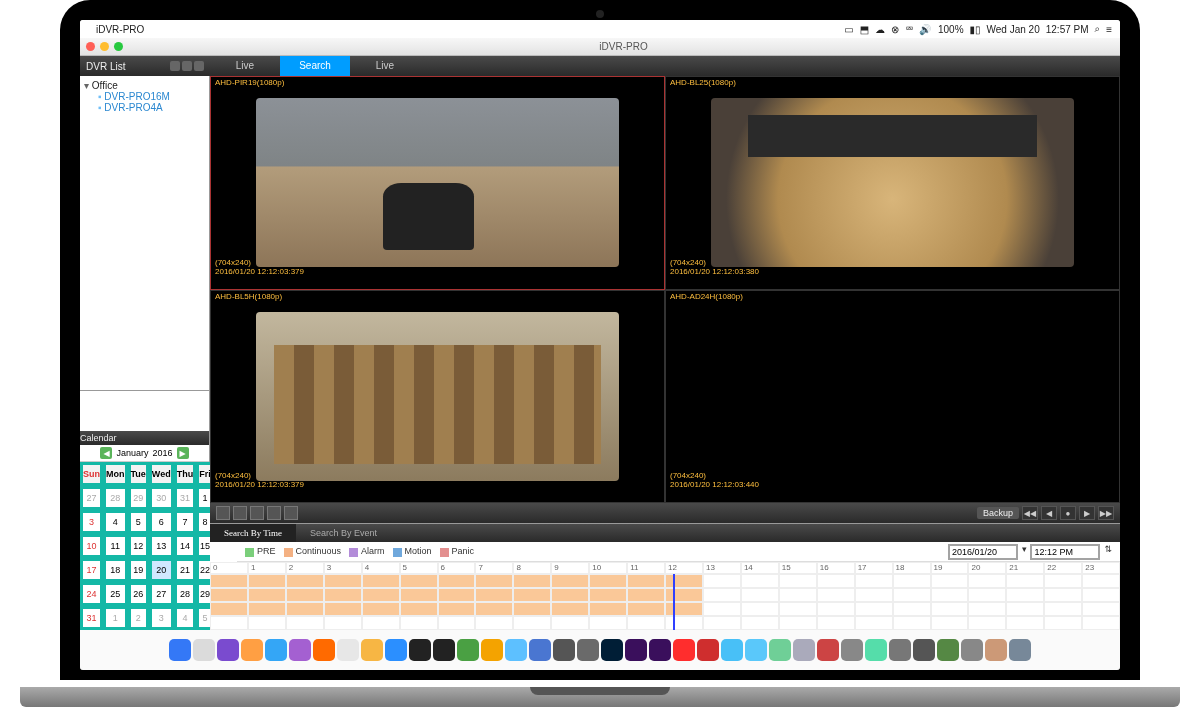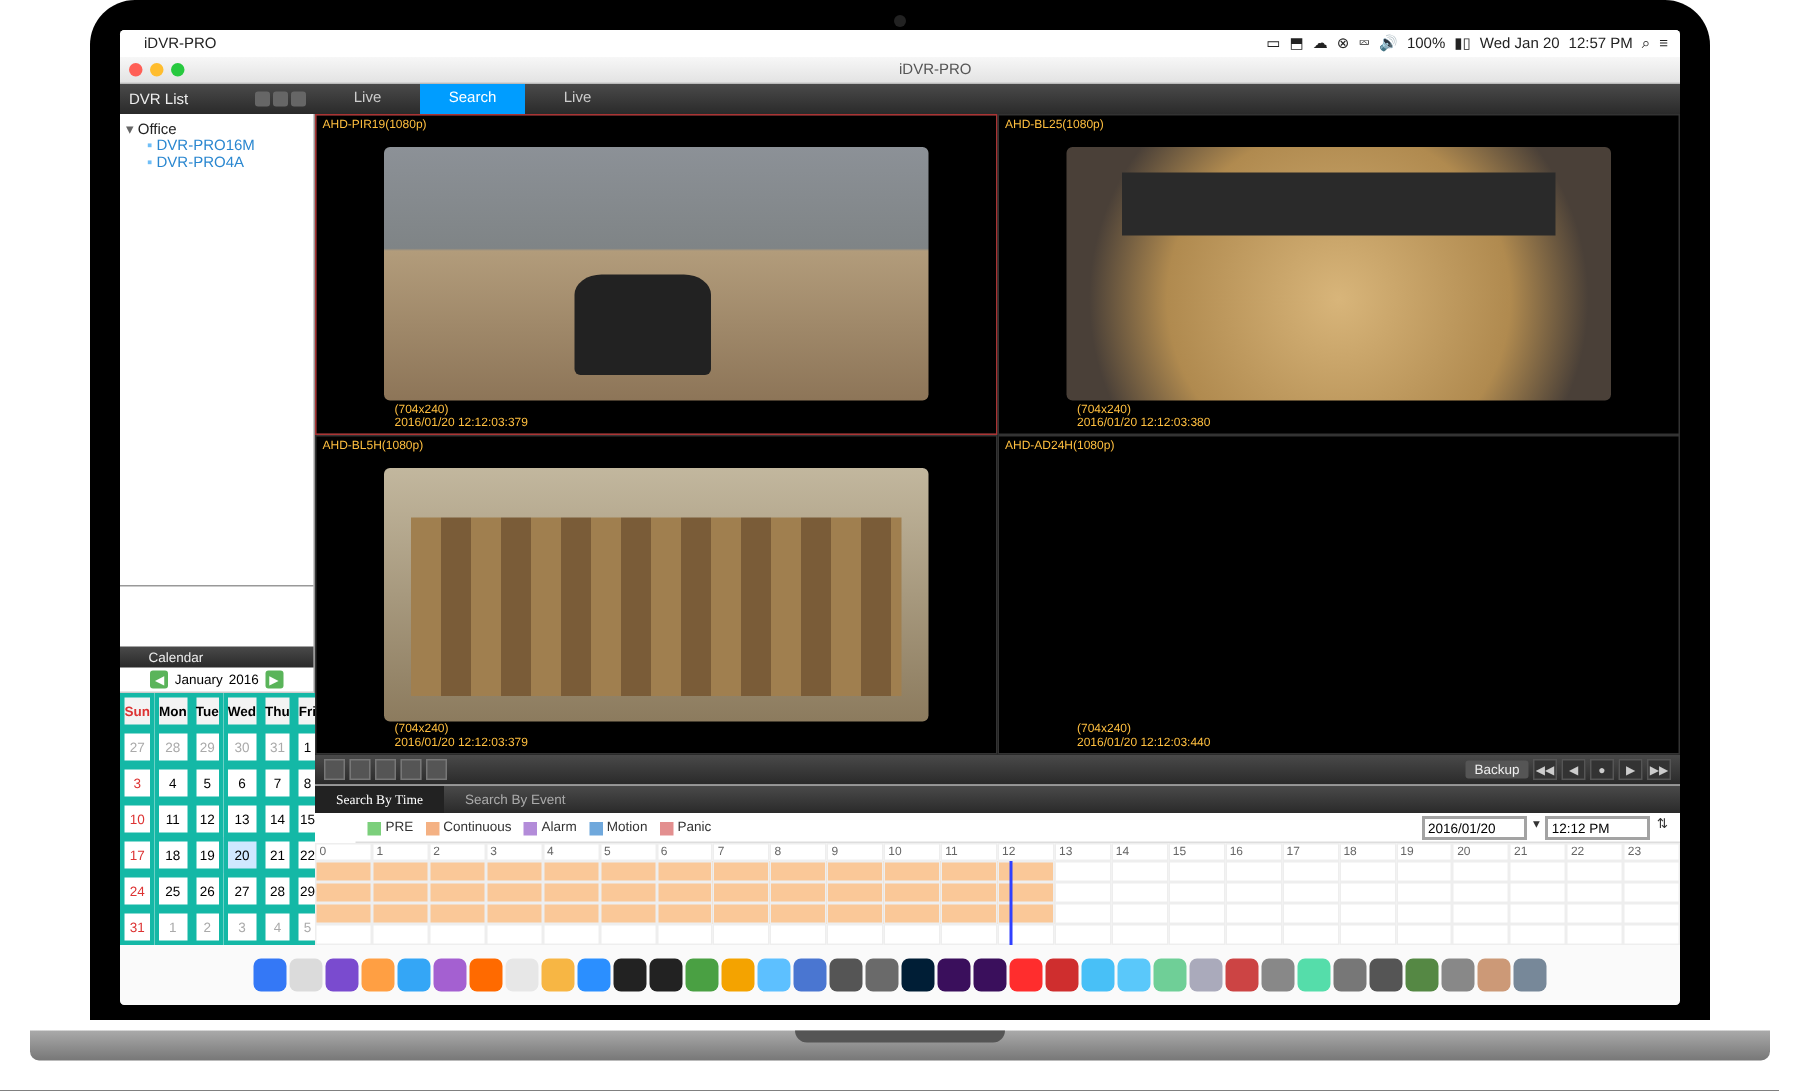--- a/index.html
+++ b/index.html
@@ -32,37 +32,37 @@
 
 .main-row { flex:1; display:flex; min-height:0; }
 .sidebar { width:130px; background:#fff; display:flex; flex-direction:column; border-right:1px solid #999; }
 .tree { flex:1; font-size:10px; color:#222; padding:4px; }
 .tree .folder::before { content:'▸ '; color:#666; }
 .tree .folder.open::before { content:'▾ '; }
 .tree .item { padding-left:14px; color:#2a87d0; }
 .tree .item::before { content:'▪ '; color:#6fbef7; }
 
 .calendar { border-top:1px solid #999; font-size:9px; }
-.cal-head { background:linear-gradient(#4a4a4a,#2a2a2a); color:#eee; padding:2px 19px;margin-top:40px; }
+.cal-head { background:linear-gradient(#4a4a4a,#2a2a2a); color:#eee; padding:2px 0;margin-top:40px; }
 .cal-nav { display:flex; align-items:center; justify-content:center; gap:4px; padding:2px; border-bottom:1px solid #ccc; }
 .cal-nav .arrow { width:12px; height:12px; background:#5ab45a; color:#fff; border-radius:2px; font-size:8px; display:flex; align-items:center; justify-content:center; cursor:pointer; }
 .cal-grid { display:grid; grid-template-columns:repeat(7,1fr); }
 .cal-grid div { border:3px solid #14b8a6; text-align:center; padding:4px 0; font-size:9px; background:#fff; }
 .cal-grid .dh { font-weight:bold; background:#f3f3f3; }
 .cal-grid .sun { color:#d33; }
 .cal-grid .sat { color:#33d; }
 .cal-grid .dim { color:#aaa; }
 .cal-grid .today { background:#d0e8ff; }
 
 .content { flex:1; display:flex; flex-direction:column; background:#000; }
 .cams { flex:1; display:grid; grid-template-columns:1fr 1fr; grid-template-rows:1fr 1fr; }
 .cam { position:relative; border:1px solid #333; overflow:hidden; }
 .cam.sel { outline:1px solid #a33; outline-offset:-1px; }
 .cam .label { position:absolute; top:2px; left:4px; color:#ffbf3f; font-size:8px; line-height:1.1; white-space:pre; text-shadow:1px 1px 1px #000; }
-.cam .stamp { position:absolute; bottom:2px; left:4px; color:#ffbf3f; font-size:8px; line-height:1.1; white-space:pre; text-shadow:1px 1px 1px #000;margin-left:48px; }
+.cam .stamp { position:absolute; bottom:12px; left:4px; color:#ffbf3f; font-size:8px; line-height:1.1; white-space:pre; text-shadow:1px 1px 1px #000; }
 .cam .scene { position:absolute; inset:10% 10%; border-radius:4px; }
 .scene.office1 { background:linear-gradient(#8c9197 0%,#7f8486 40%,#b29c7b 41%,#8d7558 100%); }
 .scene.office1::after{content:'';position:absolute;bottom:10%;left:35%;width:25%;height:40%;background:#222;border-radius:20% 20% 4px 4px;}
 .scene.office2 { background:radial-gradient(circle at 50% 60%,#d8b57a 0%,#b08a4f 55%,#4a4038 80%); }
 .scene.office2::after{content:'';position:absolute;top:10%;left:10%;right:10%;height:25%;background:#2a2a2a;}
 .scene.warehouse { background:linear-gradient(#c2b79e,#8c7b5e); }
 .scene.warehouse::after{content:'';position:absolute;left:5%;right:5%;top:20%;bottom:10%;background:repeating-linear-gradient(90deg,#a07f4f 0 20px,#7a5c38 20px 40px);}
 .scene.parking { background:linear-gradient(#cfd4d8 0%,#8b8f93 60%,#6e7276 100%); position:relative; }
 .scene.parking::before{content:'';position:absolute;left:5%;top:35%;width:30%;height:30%;background:#dcdcdc;border-radius:6px 6px 2px 2px;}
 .scene.parking::after{content:'';position:absolute;left:42%;top:40%;width:25%;height:25%;background:#c8c8c8;border-radius:6px 6px 2px 2px;}

